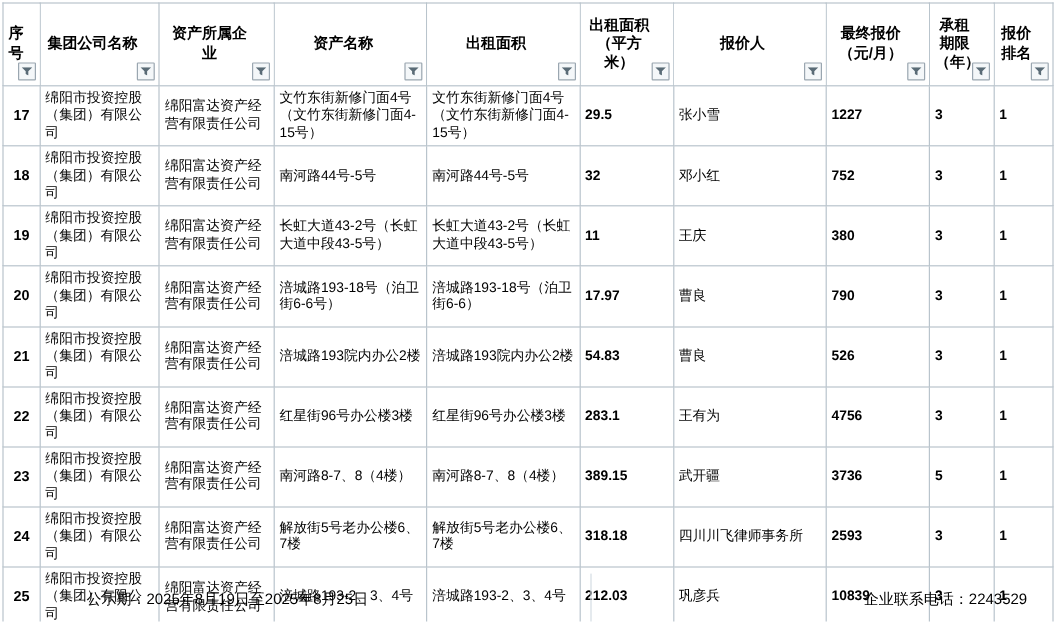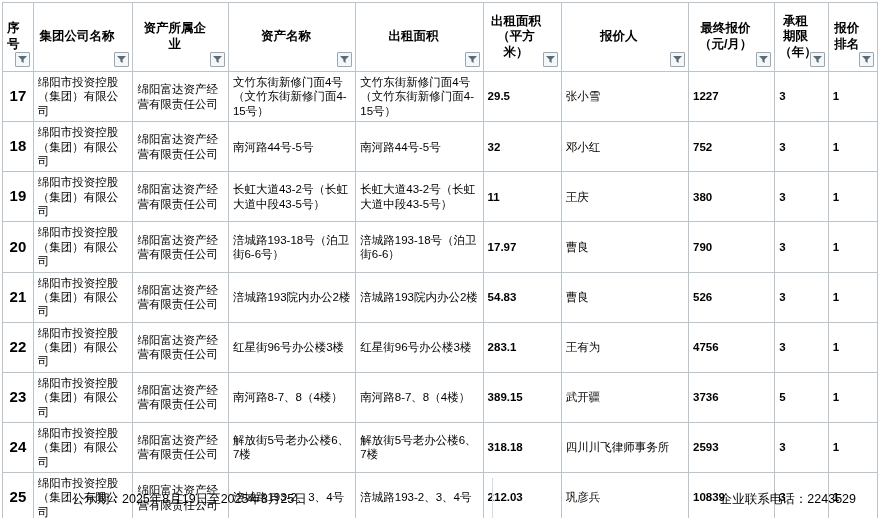--- a/index.html
+++ b/index.html
@@ -59,21 +59,21 @@
     border-radius: 1px;
     display: flex;
     align-items: center;
     justify-content: center;
   }
   .filter-btn svg { display:block; }
   tbody td {
     font-size: 11.5px;
     height: 34px;
   }
-  .c-idx { text-align: center; font-weight: bold; font-size: 15px; }
+  .c-idx { text-align: center; font-weight: bold; font-size: 12px; }
   .c-txt { text-align: left; }
   .c-num { text-align: left; font-weight: bold; }
   .footer {
     position: absolute;
     left: 0;
     bottom: 0;
     width: 880px;
     height: 42px;
     display: flex;
     align-items: center;

